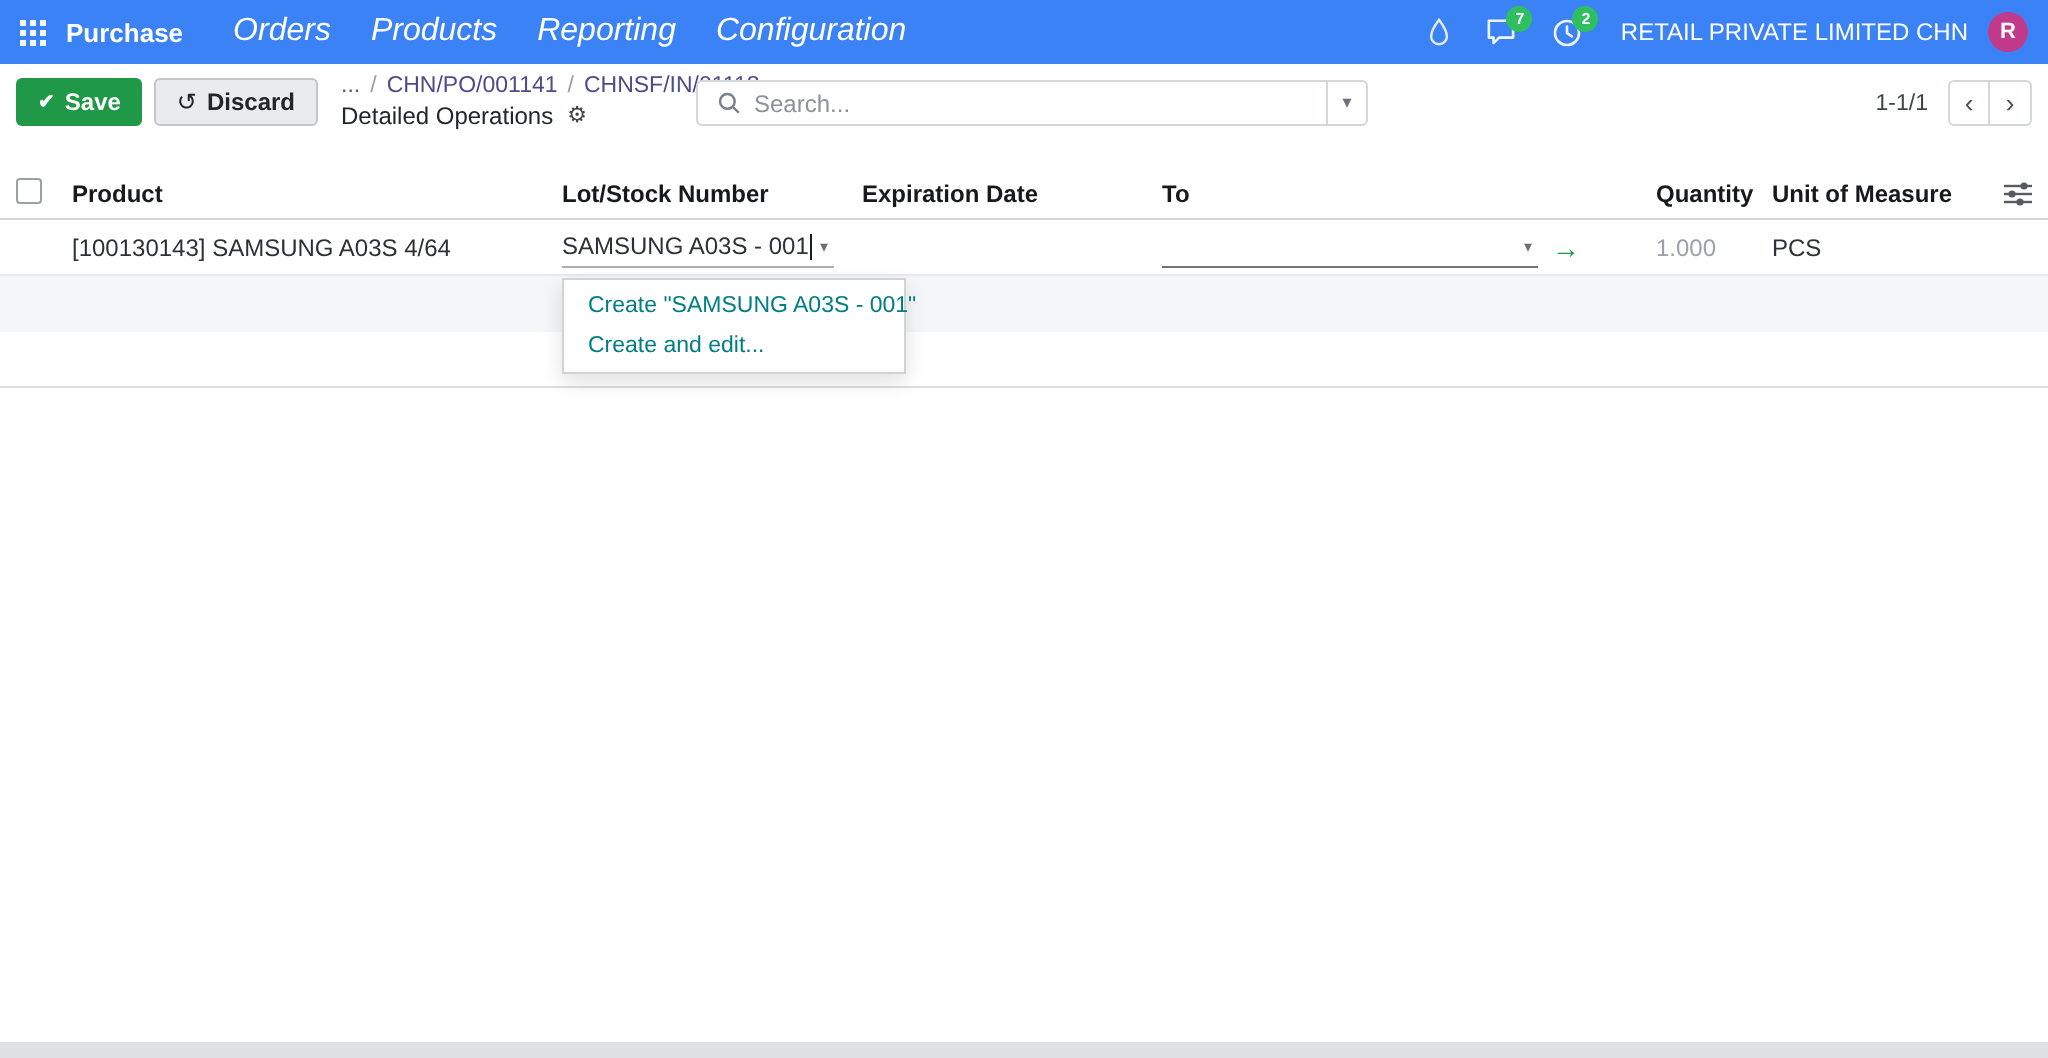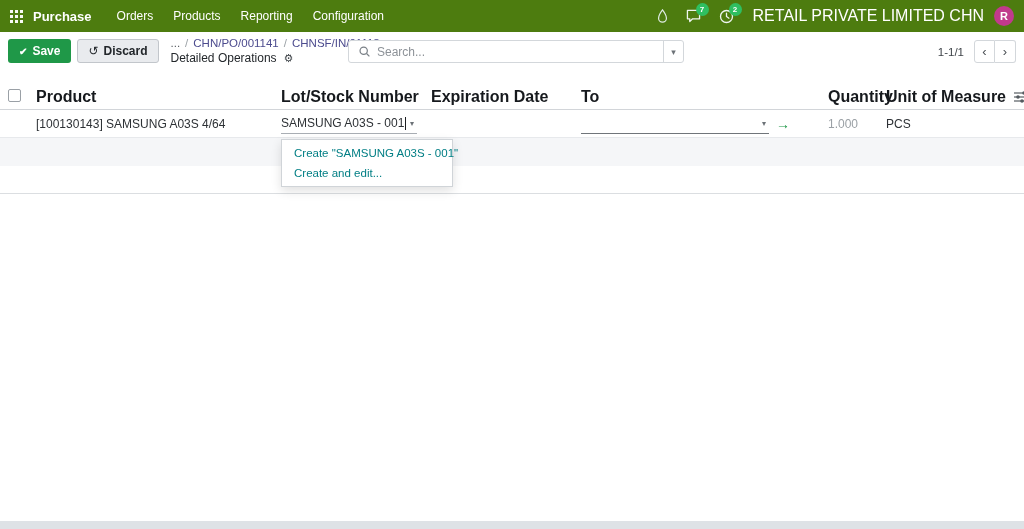--- a/index.html
+++ b/index.html
@@ -1,31 +1,31 @@
 <!DOCTYPE html>
 <html><head>
 <meta charset="utf-8">
 <style>
   * { box-sizing:border-box; margin:0; padding:0; }
   html,body { width:1024px; height:529px; }
   body { font-family:"Liberation Sans","DejaVu Sans",sans-serif; background:#fff; }
   .app { position:relative; width:1024px; height:529px; overflow:hidden; background:#fff; }
 
   
-  .navbar { height:32px; background:#4d7c0f; display:flex; align-items:center; padding:0 10px; color:#fff; }
+  .navbar { height:32px; background:#3b82f6; display:flex; align-items:center; padding:0 10px; color:#fff; }
   .grid-icon { display:grid; grid-template-columns:repeat(3,3px); grid-auto-rows:3px; gap:2px; margin-right:10px; cursor:pointer; }
   .grid-icon i { width:3px; height:3px; background:rgba(255,255,255,.95); display:block; }
   .brand { font-size:13px; font-weight:700; margin-right:16px; cursor:pointer; }
   .nav-menu { display:flex; gap:2px; }
-  .nav-item { font-size:12px; padding:4px 9px; border-radius:2px; cursor:pointer; }
+  .nav-item { font-size:16px; padding:4px 9px; border-radius:2px; cursor:pointer;font-style:italic; }
   .spacer { flex:1; }
   .tray { display:flex; align-items:center; }
   .tray-icon { position:relative; padding:0 9px; display:flex; align-items:center; cursor:pointer; }
   .badge { position:absolute; top:-6px; right:1px; min-width:13px; height:13px; border-radius:8px; background:#2fbf61; color:#fff; font-size:8px; line-height:13px; text-align:center; padding:0 2px; font-weight:700; }
-  .company { font-size:16px; margin:0 10px 0 10px; cursor:pointer; white-space:nowrap; }
+  .company { font-size:12px; margin:0 10px 0 10px; cursor:pointer; white-space:nowrap; }
   .avatar { width:20px; height:20px; border-radius:50%; background:#c13a8c; color:#fff; font-size:11px; font-weight:700; display:flex; align-items:center; justify-content:center; cursor:pointer; }
 
   
   .control { height:38px; display:flex; align-items:center; padding:0 8px; position:relative; background:#fff; }
   .btn { display:inline-flex; align-items:center; gap:5px; font-size:12px; font-weight:700; padding:4px 10px; border-radius:3px; cursor:pointer; border:1px solid transparent; }
   .btn-save { background:#1f9848; color:#fff; }
   .btn-save .ic { font-size:10px; }
   .btn-discard { background:#e9ebee; color:#22262a; border:1px solid #c2c6cb; margin-left:6px; }
   .btn-discard .ic { font-size:12px; font-weight:400; }
   .bc-block { margin-left:12px; display:flex; flex-direction:column; justify-content:center; line-height:1.3; }
@@ -44,21 +44,21 @@
 
   .pager { position:absolute; right:8px; top:8px; display:flex; align-items:center; height:23px; }
   .pager-text { font-size:11.5px; color:#3f4449; margin-right:10px; }
   .pager-btn { width:21px; height:23px; border:1px solid #d3d7db; background:#fff; display:flex; align-items:center; justify-content:center; color:#4a4f54; font-size:13px; cursor:pointer; }
   .pager-btn.prev { border-radius:3px 0 0 3px; }
   .pager-btn.next { border-radius:0 3px 3px 0; border-left:0; }
 
   
   .list { margin-top:15px; }
   .grid { display:grid; grid-template-columns:28px 245px 150px 150px 255px 52px 1fr 30px; align-items:center; }
-  .hrow { height:25px; border-bottom:1px solid #d2d5d9; font-size:16px; font-weight:700; color:#16191d; }
+  .hrow { height:25px; border-bottom:1px solid #d2d5d9; font-size:12px; font-weight:700; color:#16191d; }
   .hcell { padding-left:8px; cursor:pointer; white-space:nowrap; }
   .hcell.qty { text-align:right; padding-right:8px; padding-left:0; }
   .hcell.uom { padding-left:6px; }
   .cb { width:13px; height:13px; border:1px solid #9aa0a6; border-radius:2px; margin-left:8px; background:#fff; display:inline-block; cursor:pointer; }
   .opt-cell { display:flex; justify-content:center; cursor:pointer; }
 
   .drow { height:28px; font-size:12px; color:#2d3135; border-bottom:1px solid #e7e9ec; }
   .dcell { padding-left:8px; white-space:nowrap; }
   .lot-wrap { display:flex; align-items:center; margin-left:8px; width:136px; border-bottom:1px solid #a9aeb4; height:20px; cursor:text; }
   .text-cursor { width:1px; height:13px; background:#1b1e21; margin-left:1px; flex:none; }

